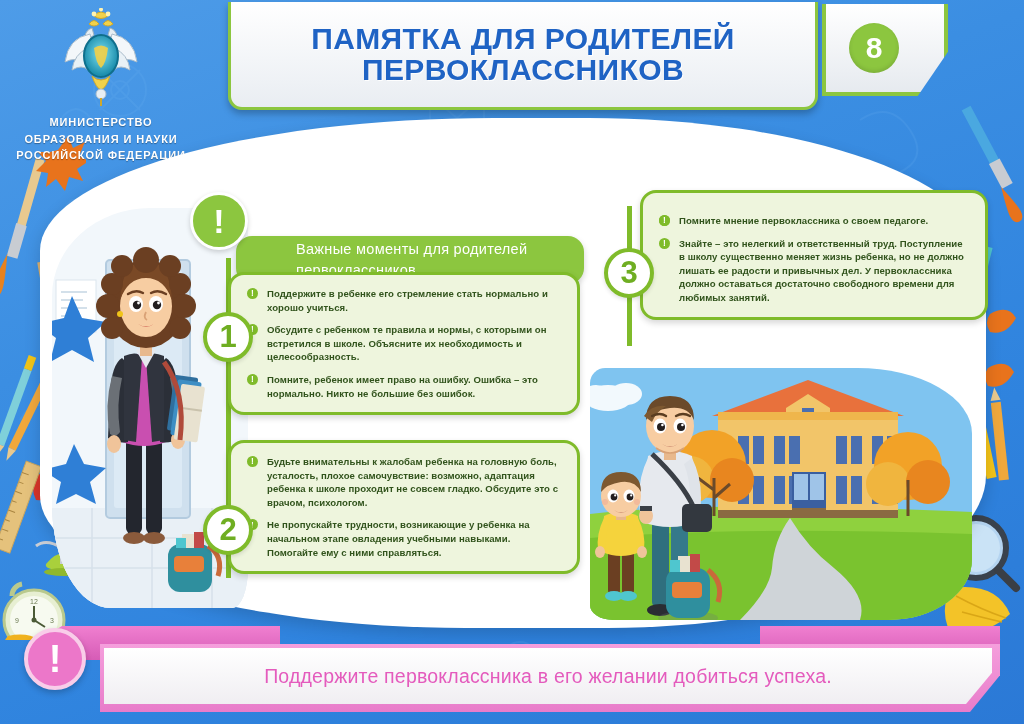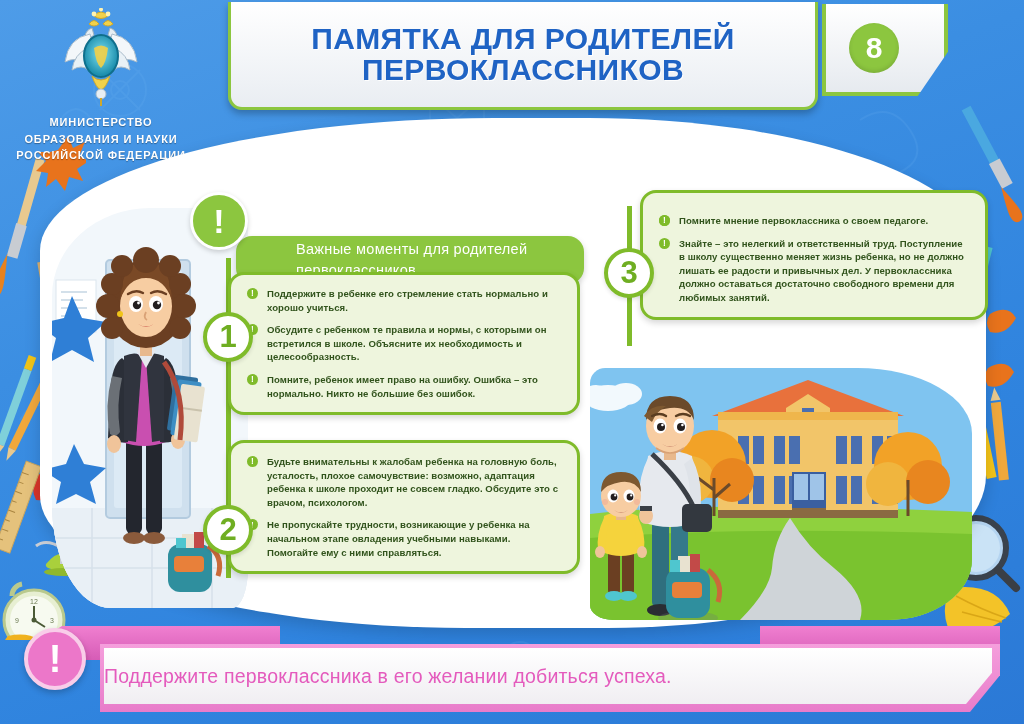--- a/index.html
+++ b/index.html
@@ -183,21 +183,21 @@
   #ribbon {
     position: absolute; left: 100px; top: 644px; width: 900px; height: 68px;
     background: linear-gradient(#f59fdc, #e87cca);
     clip-path: polygon(0 0, 100% 0, 100% 46%, calc(100% - 30px) 100%, 0 100%);
     box-shadow: 0 3px 7px rgba(0,0,0,.22);
   }
   #ribbon-inner {
     position: absolute; left: 104px; top: 648px; width: 888px; height: 56px;
     background: linear-gradient(#ffffff, #f0eef2);
     clip-path: polygon(0 0, 100% 0, 100% 44%, calc(100% - 26px) 100%, 0 100%);
-    display: flex; align-items: center; justify-content: flex-start;
+    display: flex; align-items: center; justify-content: center;
   }
   #ribbon-text {
     text-align: center;
     color: #e45bbd;
     font-size: 19.5px;
     line-height: 1.35;
     letter-spacing: .2px;
   }
   #ribbon-excl {
     position: absolute; left: 24px; top: 628px;

